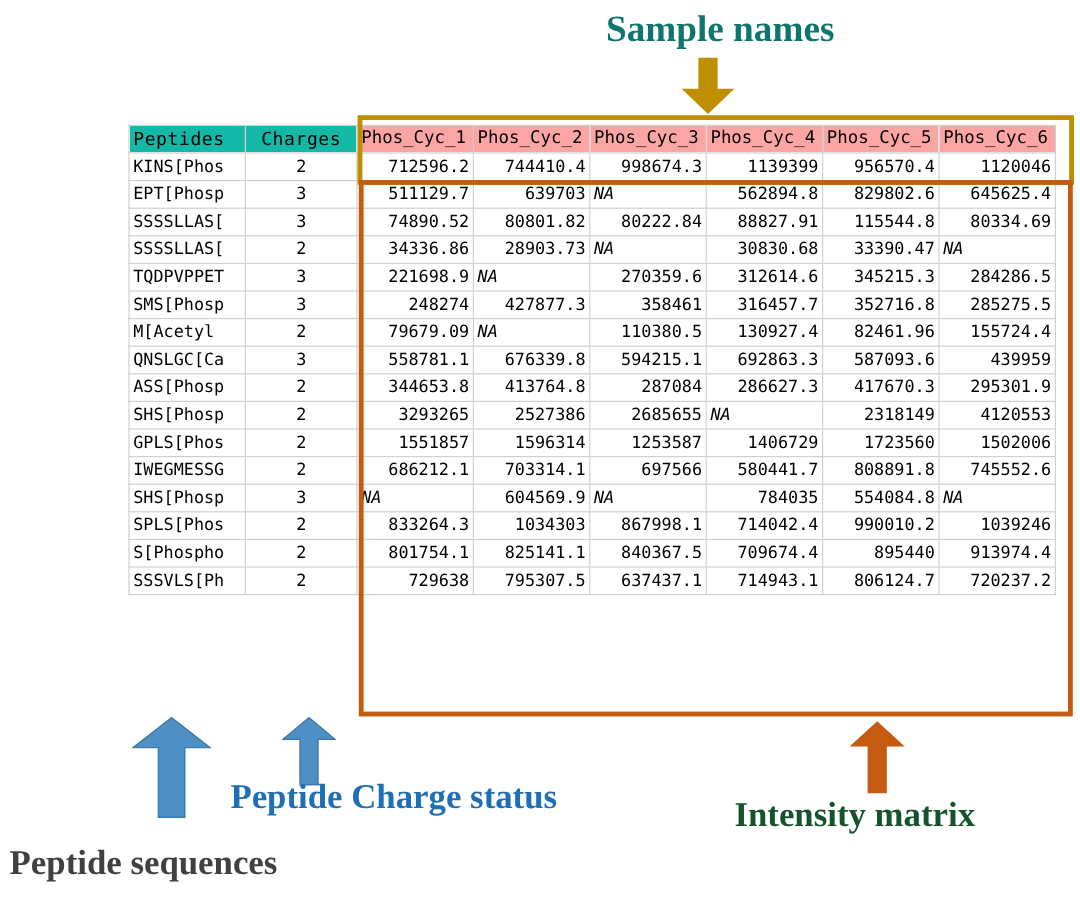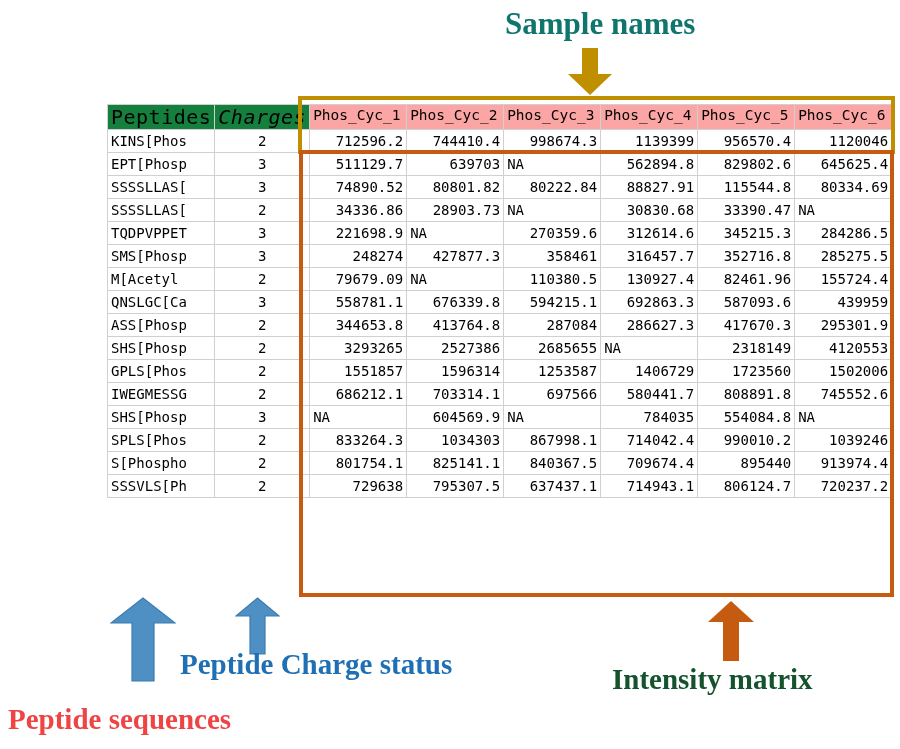--- a/index.html
+++ b/index.html
@@ -23,30 +23,30 @@
     white-space: nowrap;
     line-height: 1;
   }
   #label-sample-names {
     left: 505px;
     top: 8px;
     font-size: 31px;
     color: #0f766e;
   }
   #label-peptide-charge {
-    left: 180px;
+    left: 192px;
     top: 650px;
     font-size: 29px;
     color: #1f6fb5;
   }
   #label-peptide-sequences {
     left: 8px;
     top: 705px;
     font-size: 29px;
-    color: #ef4444;
+    color: #404040;
   }
   #label-intensity-matrix {
     left: 612px;
     top: 665px;
     font-size: 29px;
     color: #14532d;
   }
 
   
   .arrow {
@@ -98,28 +98,28 @@
     white-space: nowrap;
     box-sizing: border-box;
   }
   
   .col-pep   { width: 97px;  }
   .col-chg   { width: 93px;  }
   .col-data  { width: 97px;  }
 
   
   thead th.hdr-key {
-    background: #15803d;
+    background: #14b8a6;
     text-align: left;
     vertical-align: middle;
     height: 46px;
-    font-size: 20px;
+    font-size: 15px;
     letter-spacing: 0.5px;
   }
-  thead th.hdr-key.chg { text-align: center; font-style: italic; }
+  thead th.hdr-key.chg { text-align: center; }
   thead th.hdr-sample {
     background: #fca5a5;
     text-align: left;
     vertical-align: top;
     height: 46px;
     font-size: 14.5px;
     line-height: 1.45;
     padding-top: 2px;
     border-color: #ffff00;
     word-break: break-all;
@@ -132,20 +132,21 @@
     letter-spacing: 0px;
   }
   td.chg {
     text-align: center;
   }
   td.val {
     text-align: right;
   }
   td.val.na {
     text-align: left;
+    font-style: italic;
   }
 
   
   #box-sample-names {
     position: absolute;
     left: 298px;
     top: 96px;
     width: 597px;
     height: 58px;
     border: 4px solid #bf8f00;

